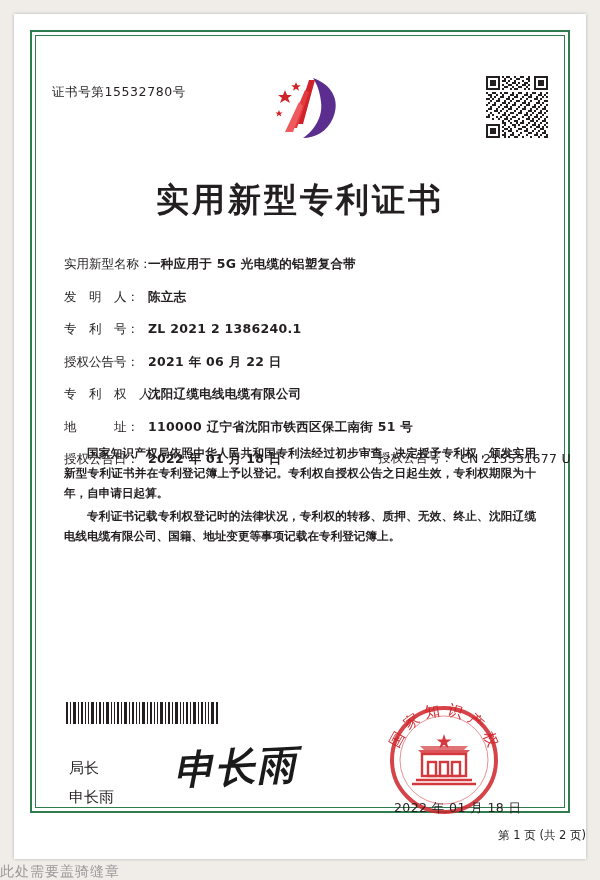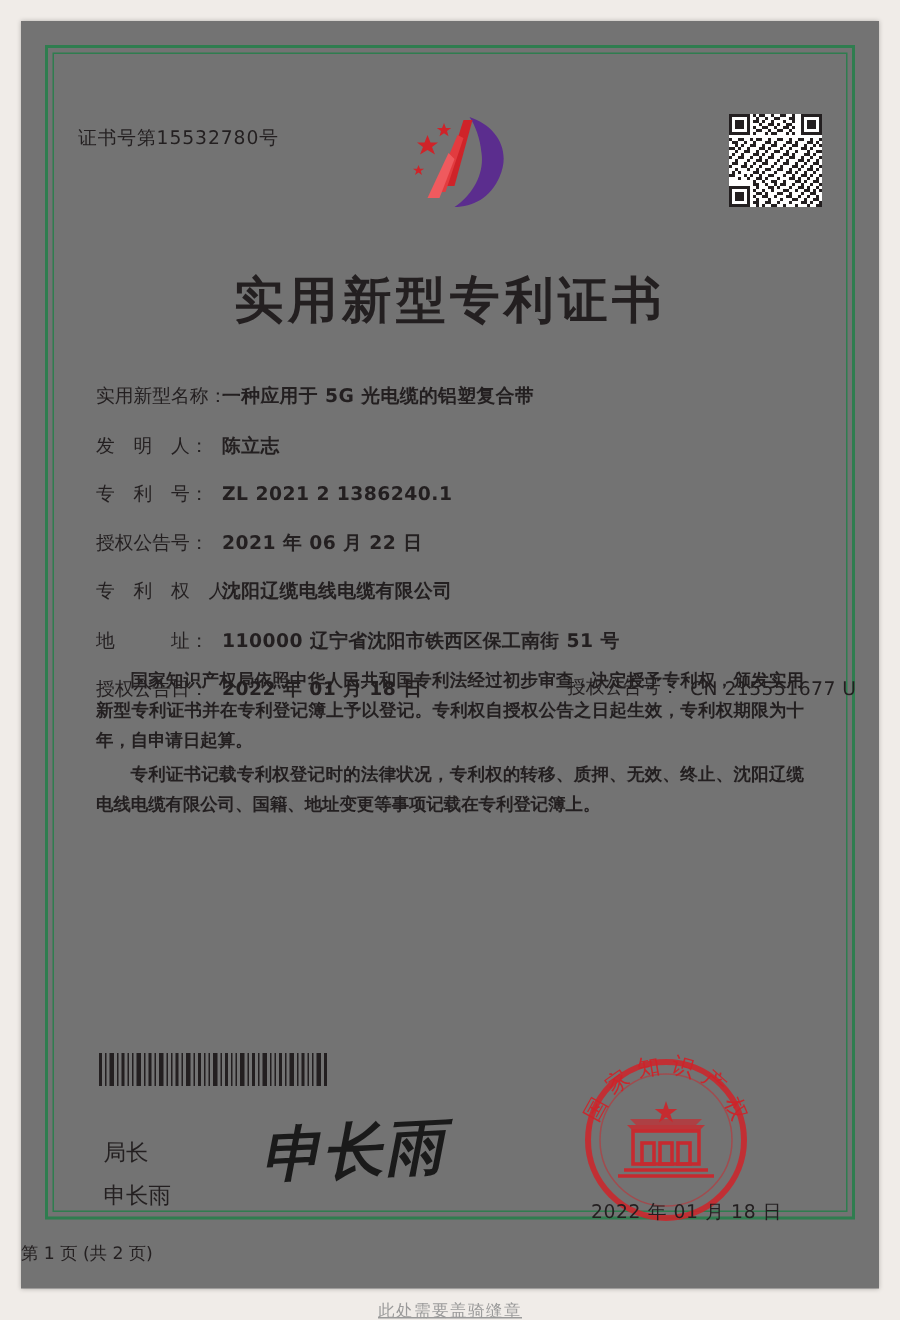--- a/index.html
+++ b/index.html
@@ -12,21 +12,21 @@
     background: #f0ece8;
     font-family: "DejaVu Sans", "Liberation Sans", sans-serif;
     overflow: hidden;
   }
   .page {
     position: absolute;
     left: 14px;
     top: 14px;
     width: 572px;
     height: 845px;
-    background: #737373;
+    background: #ffffff;
     box-shadow: 0 0 3px rgba(0,0,0,0.25);
     overflow: hidden;
   }
   .border-outer {
     position: absolute;
     left: 16px;
     top: 16px;
     right: 16px;
     bottom: 46px;
     border: 2px solid #2f7d4f;
@@ -190,34 +190,32 @@
     color: #231f20;
     letter-spacing: 0.4px;
   }
 
   
   .page-num {
     position: absolute;
     left: 0;
     bottom: 16px;
     width: 100%;
-    text-align: left;
+    text-align: right;
     font-size: 11.5px;
     color: #231f20;
   }
   .below-note {
     position: absolute;
     left: 0;
     bottom: -1px;
     width: 100%;
-    text-align: center;
-    font-size: 11px;
+    font-size: 14px;
     color: #9a9a9a;
     letter-spacing: 1px;
-    text-decoration: underline;
   }
 </style>
 </head>
 <body>
 
 <div class="page">
 
   <div class="border-outer"></div>
   <div class="border-inner"></div>
 

